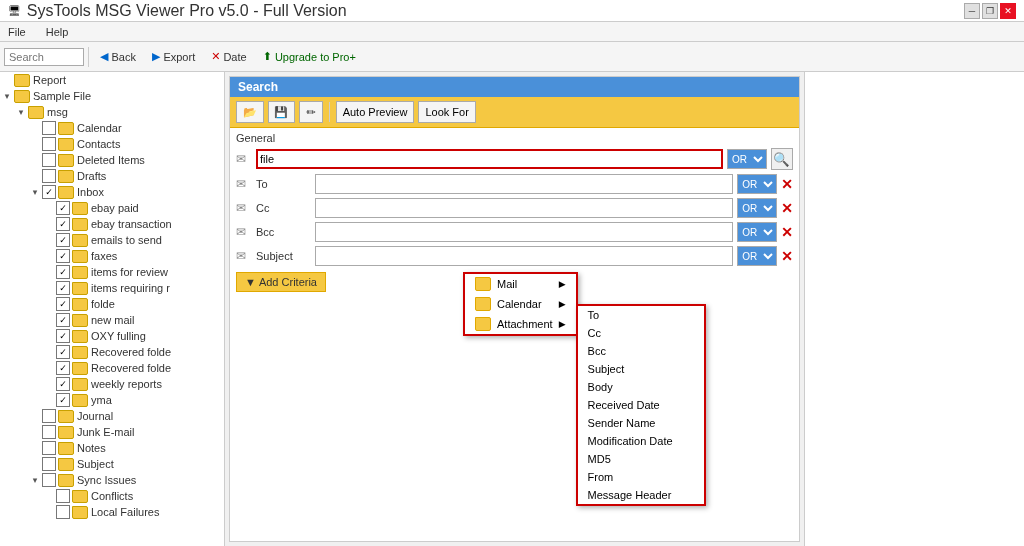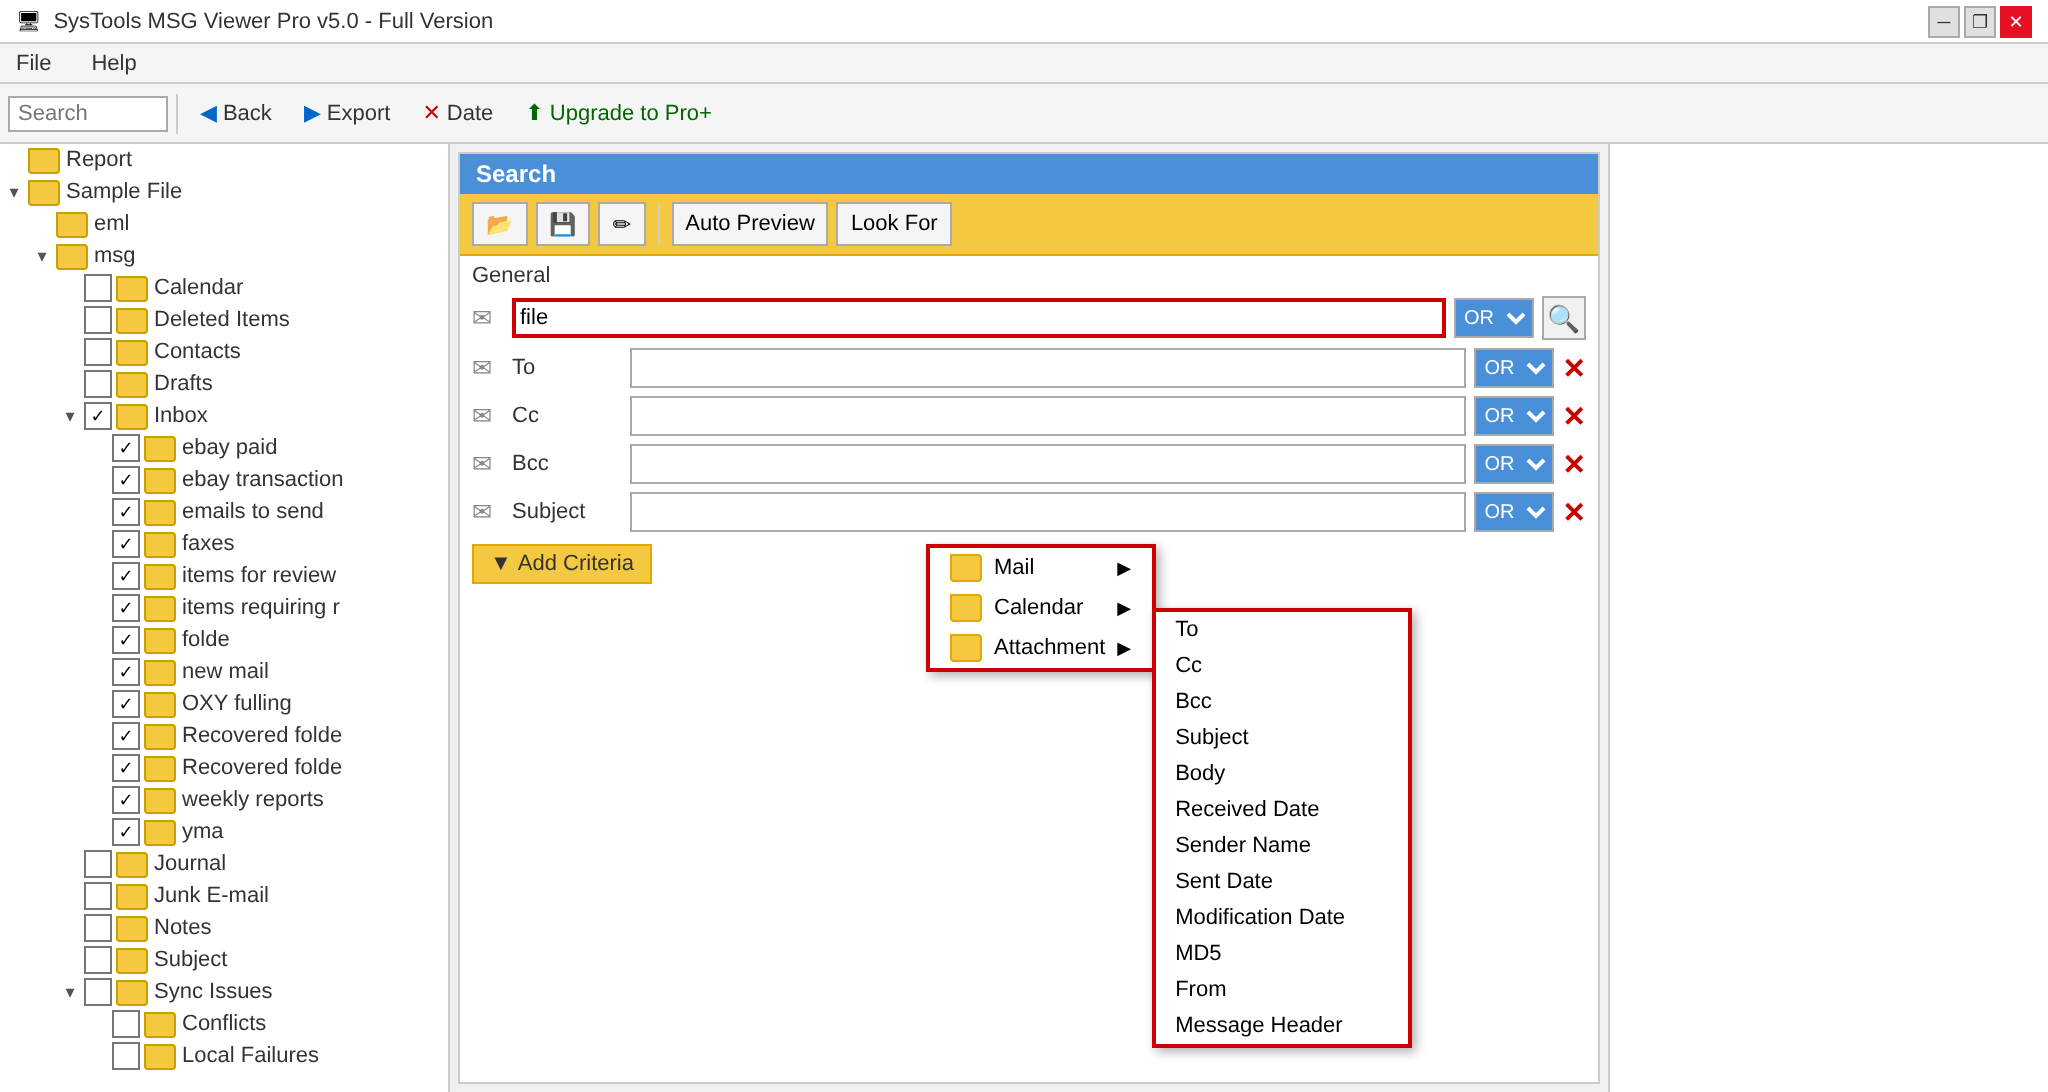--- a/index.html
+++ b/index.html
@@ -1,21 +1,21 @@
 <!DOCTYPE html>
 <html><head>
   <meta charset="utf-8">
   <style>
     * { margin: 0; padding: 0; box-sizing: border-box; }
     body { font-family: 'Segoe UI', Arial, sans-serif; font-size: 12px; background: #f0f0f0; width: 1024px; height: 546px; overflow: hidden; }
     
     
     .title-bar { background: #fff; height: 22px; display: flex; align-items: center; justify-content: space-between; padding: 0 8px; border-bottom: 1px solid #ccc; }
     .title-bar-left { display: flex; align-items: center; gap: 6px; }
-    .title-bar-title { font-size: 11px; color: #333; }
+    .title-bar-title { font-size: 16px; color: #333; }
     .title-bar-controls { display: flex; gap: 2px; }
     .title-btn { width: 16px; height: 16px; background: #e0e0e0; border: 1px solid #aaa; cursor: pointer; font-size: 9px; display: flex; align-items: center; justify-content: center; color: #333; }
     
     
     .menu-bar { background: #f5f5f5; height: 20px; display: flex; align-items: center; padding: 0 4px; border-bottom: 1px solid #ccc; gap: 12px; }
     .menu-item { font-size: 11px; color: #333; cursor: pointer; padding: 1px 4px; }
     
     
     .toolbar { background: #f5f5f5; height: 30px; display: flex; align-items: center; padding: 0 4px; border-bottom: 1px solid #ccc; gap: 2px; }
     .toolbar-btn { display: flex; align-items: center; gap: 3px; padding: 2px 6px; background: #f5f5f5; border: 1px solid transparent; cursor: pointer; font-size: 11px; color: #333; height: 24px; }
@@ -125,50 +125,44 @@
           <span class="item-label">Report</span>
         </div>
         <div class="tree-item">
           <span class="indent" style="width:0px;"></span>
           <span class="expand-icon">▾</span>
           <span style="margin-right:3px; display:inline-block; width:16px; height:13px; background:#f5c842; border:1px solid #c8a000; border-radius:0 2px 2px 2px; position:relative; vertical-align:middle;"></span>
           <span class="item-label">Sample File</span>
         </div>
         <div class="tree-item">
           <span class="indent" style="width:14px;"></span>
-          <span class="expand-icon"></span>
-          <span style="margin-right:3px; display:inline-block; width:16px; height:13px; background:#f5c842; border:1px solid #c8a000; border-radius:0 2px 2px 2px; position:relative; vertical-align:middle;"></span>
-          <span class="item-label">eml</span>
-        </div>
-        <div class="tree-item">
-          <span class="indent" style="width:14px;"></span>
           <span class="expand-icon">▾</span>
           <span style="margin-right:3px; display:inline-block; width:16px; height:13px; background:#f5c842; border:1px solid #c8a000; border-radius:0 2px 2px 2px; position:relative; vertical-align:middle;"></span>
           <span class="item-label">msg</span>
         </div>
         <div class="tree-item">
           <span class="indent" style="width:28px;"></span>
           <span class="expand-icon"></span>
           <span class="checkbox"></span>
           <span style="margin-right:3px; display:inline-block; width:16px; height:13px; background:#f5c842; border:1px solid #c8a000; border-radius:0 2px 2px 2px; position:relative; vertical-align:middle;"></span>
           <span class="item-label">Calendar</span>
         </div>
         <div class="tree-item">
           <span class="indent" style="width:28px;"></span>
           <span class="expand-icon"></span>
           <span class="checkbox"></span>
           <span style="margin-right:3px; display:inline-block; width:16px; height:13px; background:#f5c842; border:1px solid #c8a000; border-radius:0 2px 2px 2px; position:relative; vertical-align:middle;"></span>
+          <span class="item-label">Contacts</span>
+        </div>
+        <div class="tree-item">
+          <span class="indent" style="width:28px;"></span>
+          <span class="expand-icon"></span>
+          <span class="checkbox"></span>
+          <span style="margin-right:3px; display:inline-block; width:16px; height:13px; background:#f5c842; border:1px solid #c8a000; border-radius:0 2px 2px 2px; position:relative; vertical-align:middle;"></span>
           <span class="item-label">Deleted Items</span>
-        </div>
-        <div class="tree-item">
-          <span class="indent" style="width:28px;"></span>
-          <span class="expand-icon"></span>
-          <span class="checkbox"></span>
-          <span style="margin-right:3px; display:inline-block; width:16px; height:13px; background:#f5c842; border:1px solid #c8a000; border-radius:0 2px 2px 2px; position:relative; vertical-align:middle;"></span>
-          <span class="item-label">Contacts</span>
         </div>
         <div class="tree-item">
           <span class="indent" style="width:28px;"></span>
           <span class="expand-icon"></span>
           <span class="checkbox"></span>
           <span style="margin-right:3px; display:inline-block; width:16px; height:13px; background:#f5c842; border:1px solid #c8a000; border-radius:0 2px 2px 2px; position:relative; vertical-align:middle;"></span>
           <span class="item-label">Drafts</span>
         </div>
         <div class="tree-item">
           <span class="indent" style="width:28px;"></span>
@@ -446,23 +440,20 @@
           <div class="submenu-item">
               <span>Body</span>
             </div>
           <div class="submenu-item">
               <span>Received Date</span>
             </div>
           <div class="submenu-item">
               <span>Sender Name</span>
             </div>
           <div class="submenu-item">
-              <span>Sent Date</span>
-            </div>
-          <div class="submenu-item">
               <span>Modification Date</span>
             </div>
           <div class="submenu-item">
               <span>MD5</span>
             </div>
           <div class="submenu-item">
               <span>From</span>
             </div>
           <div class="submenu-item">
               <span>Message Header</span>

